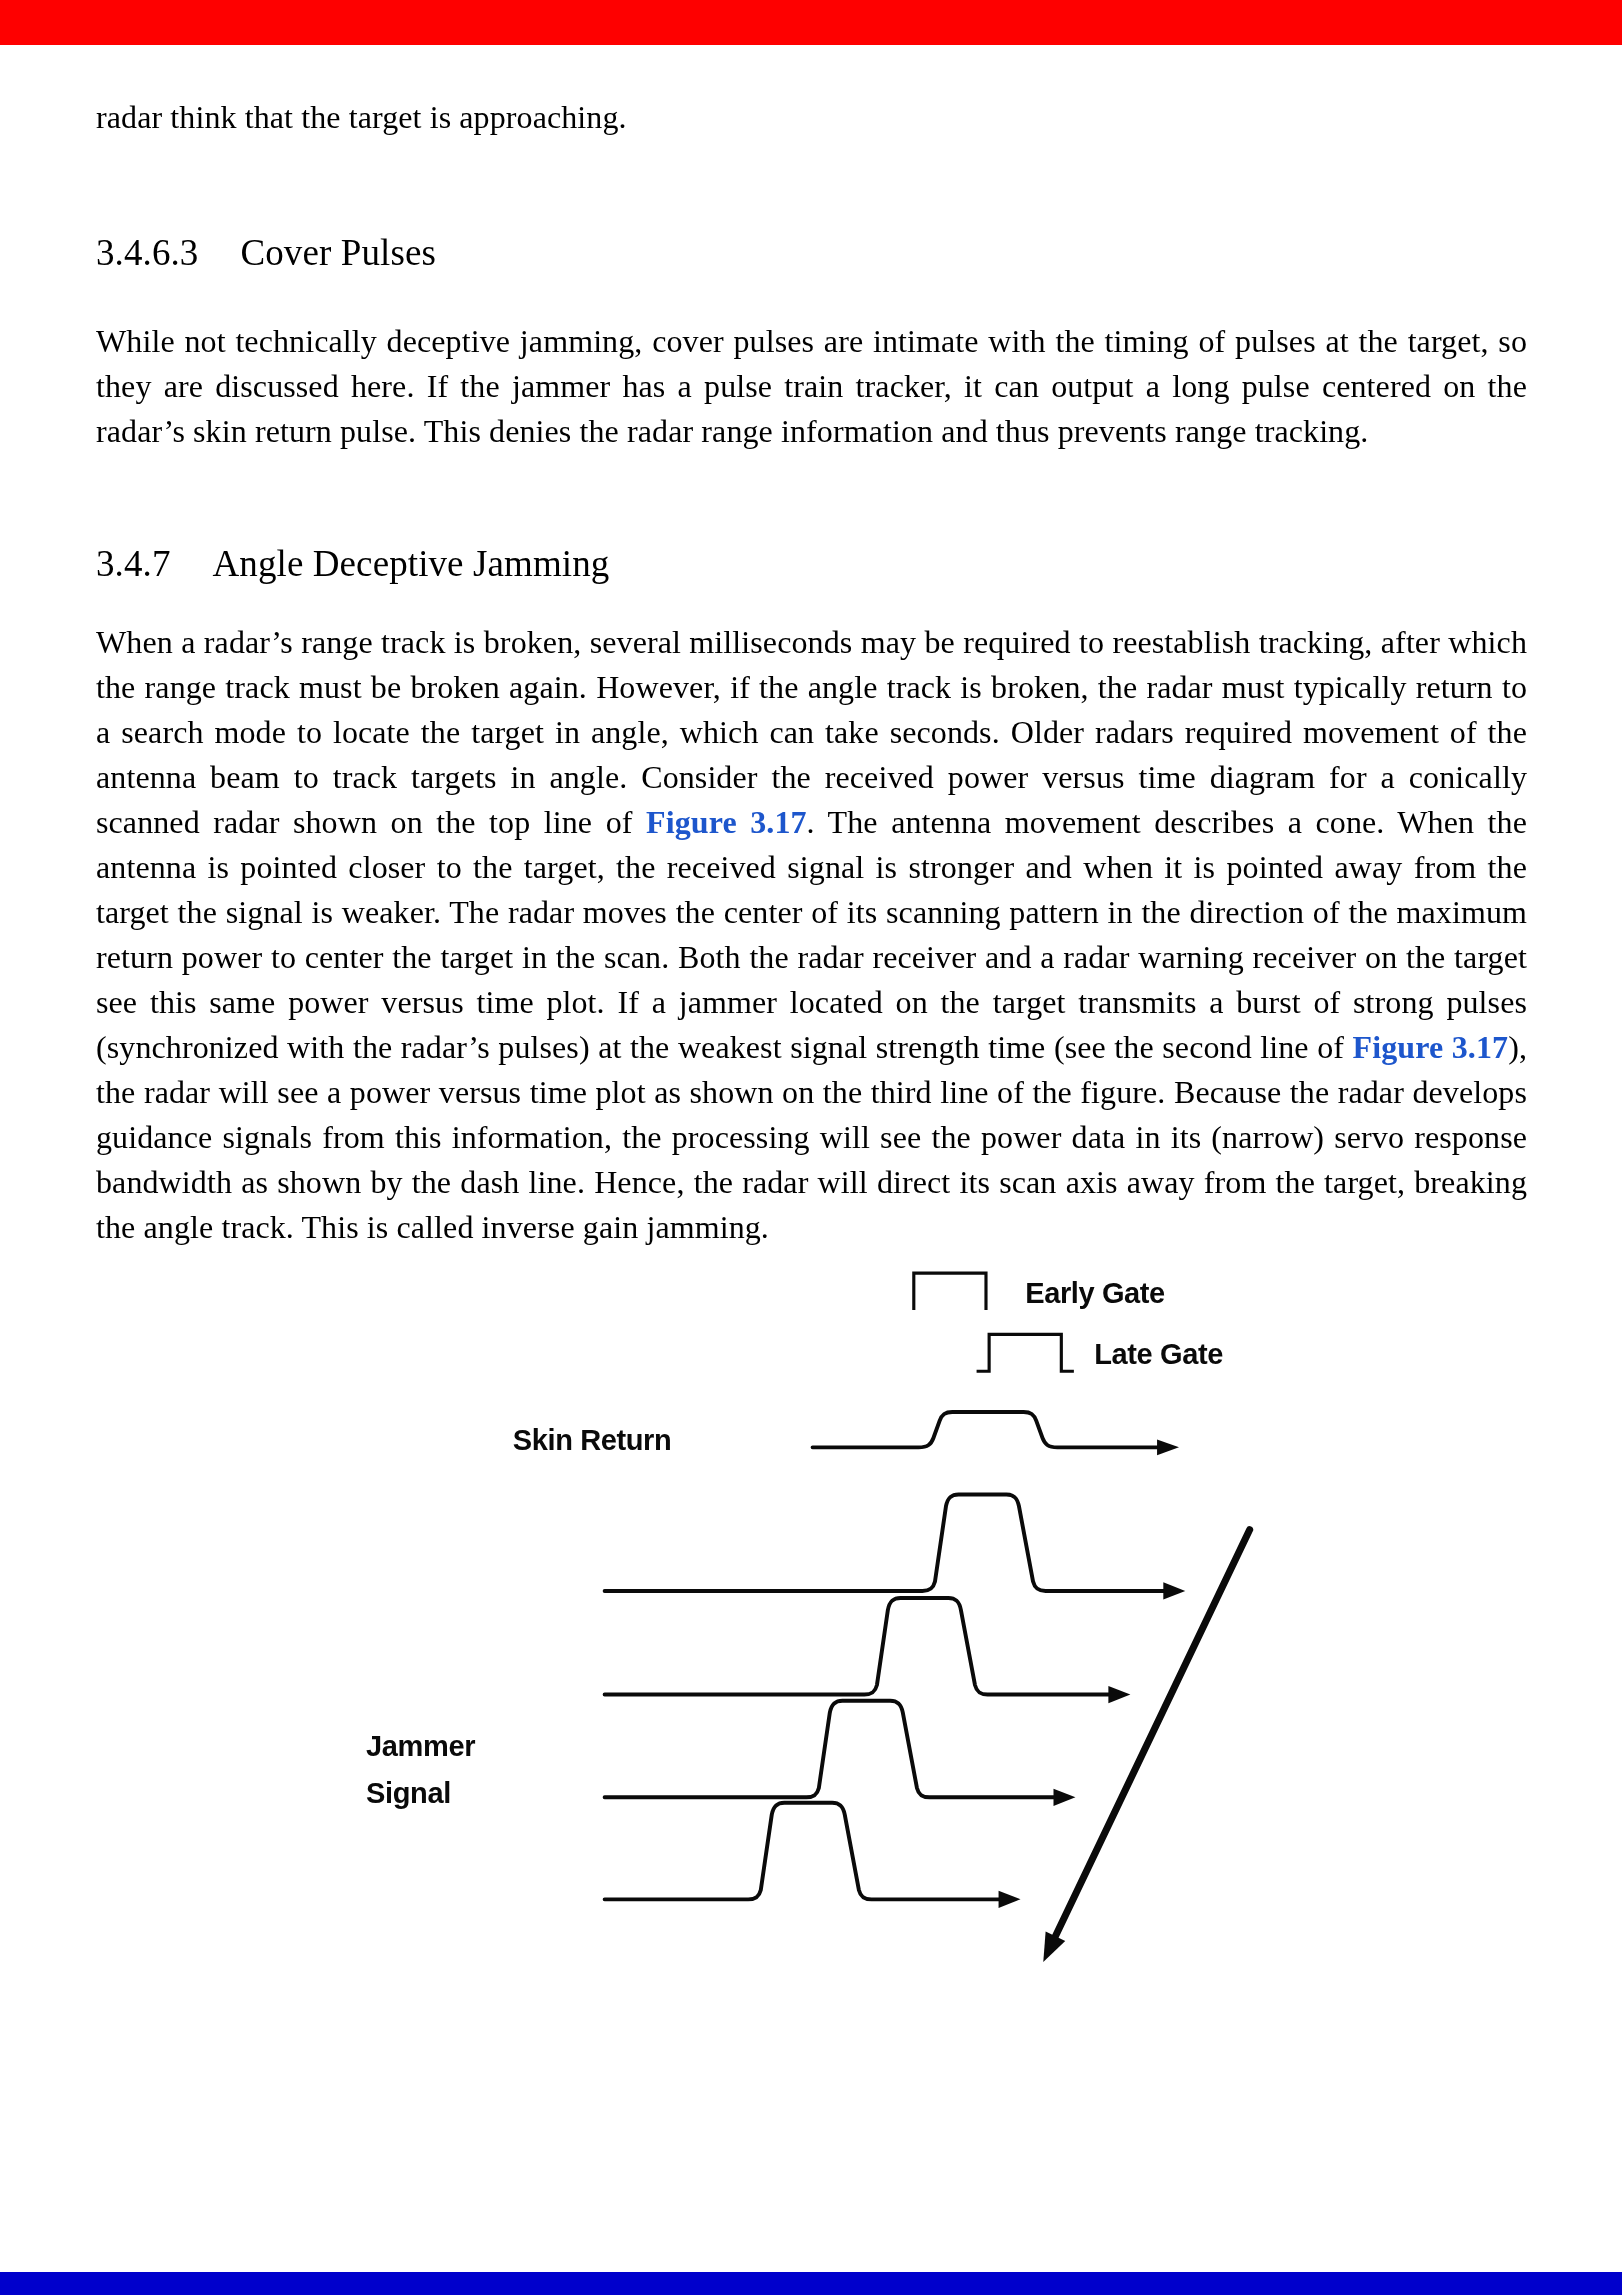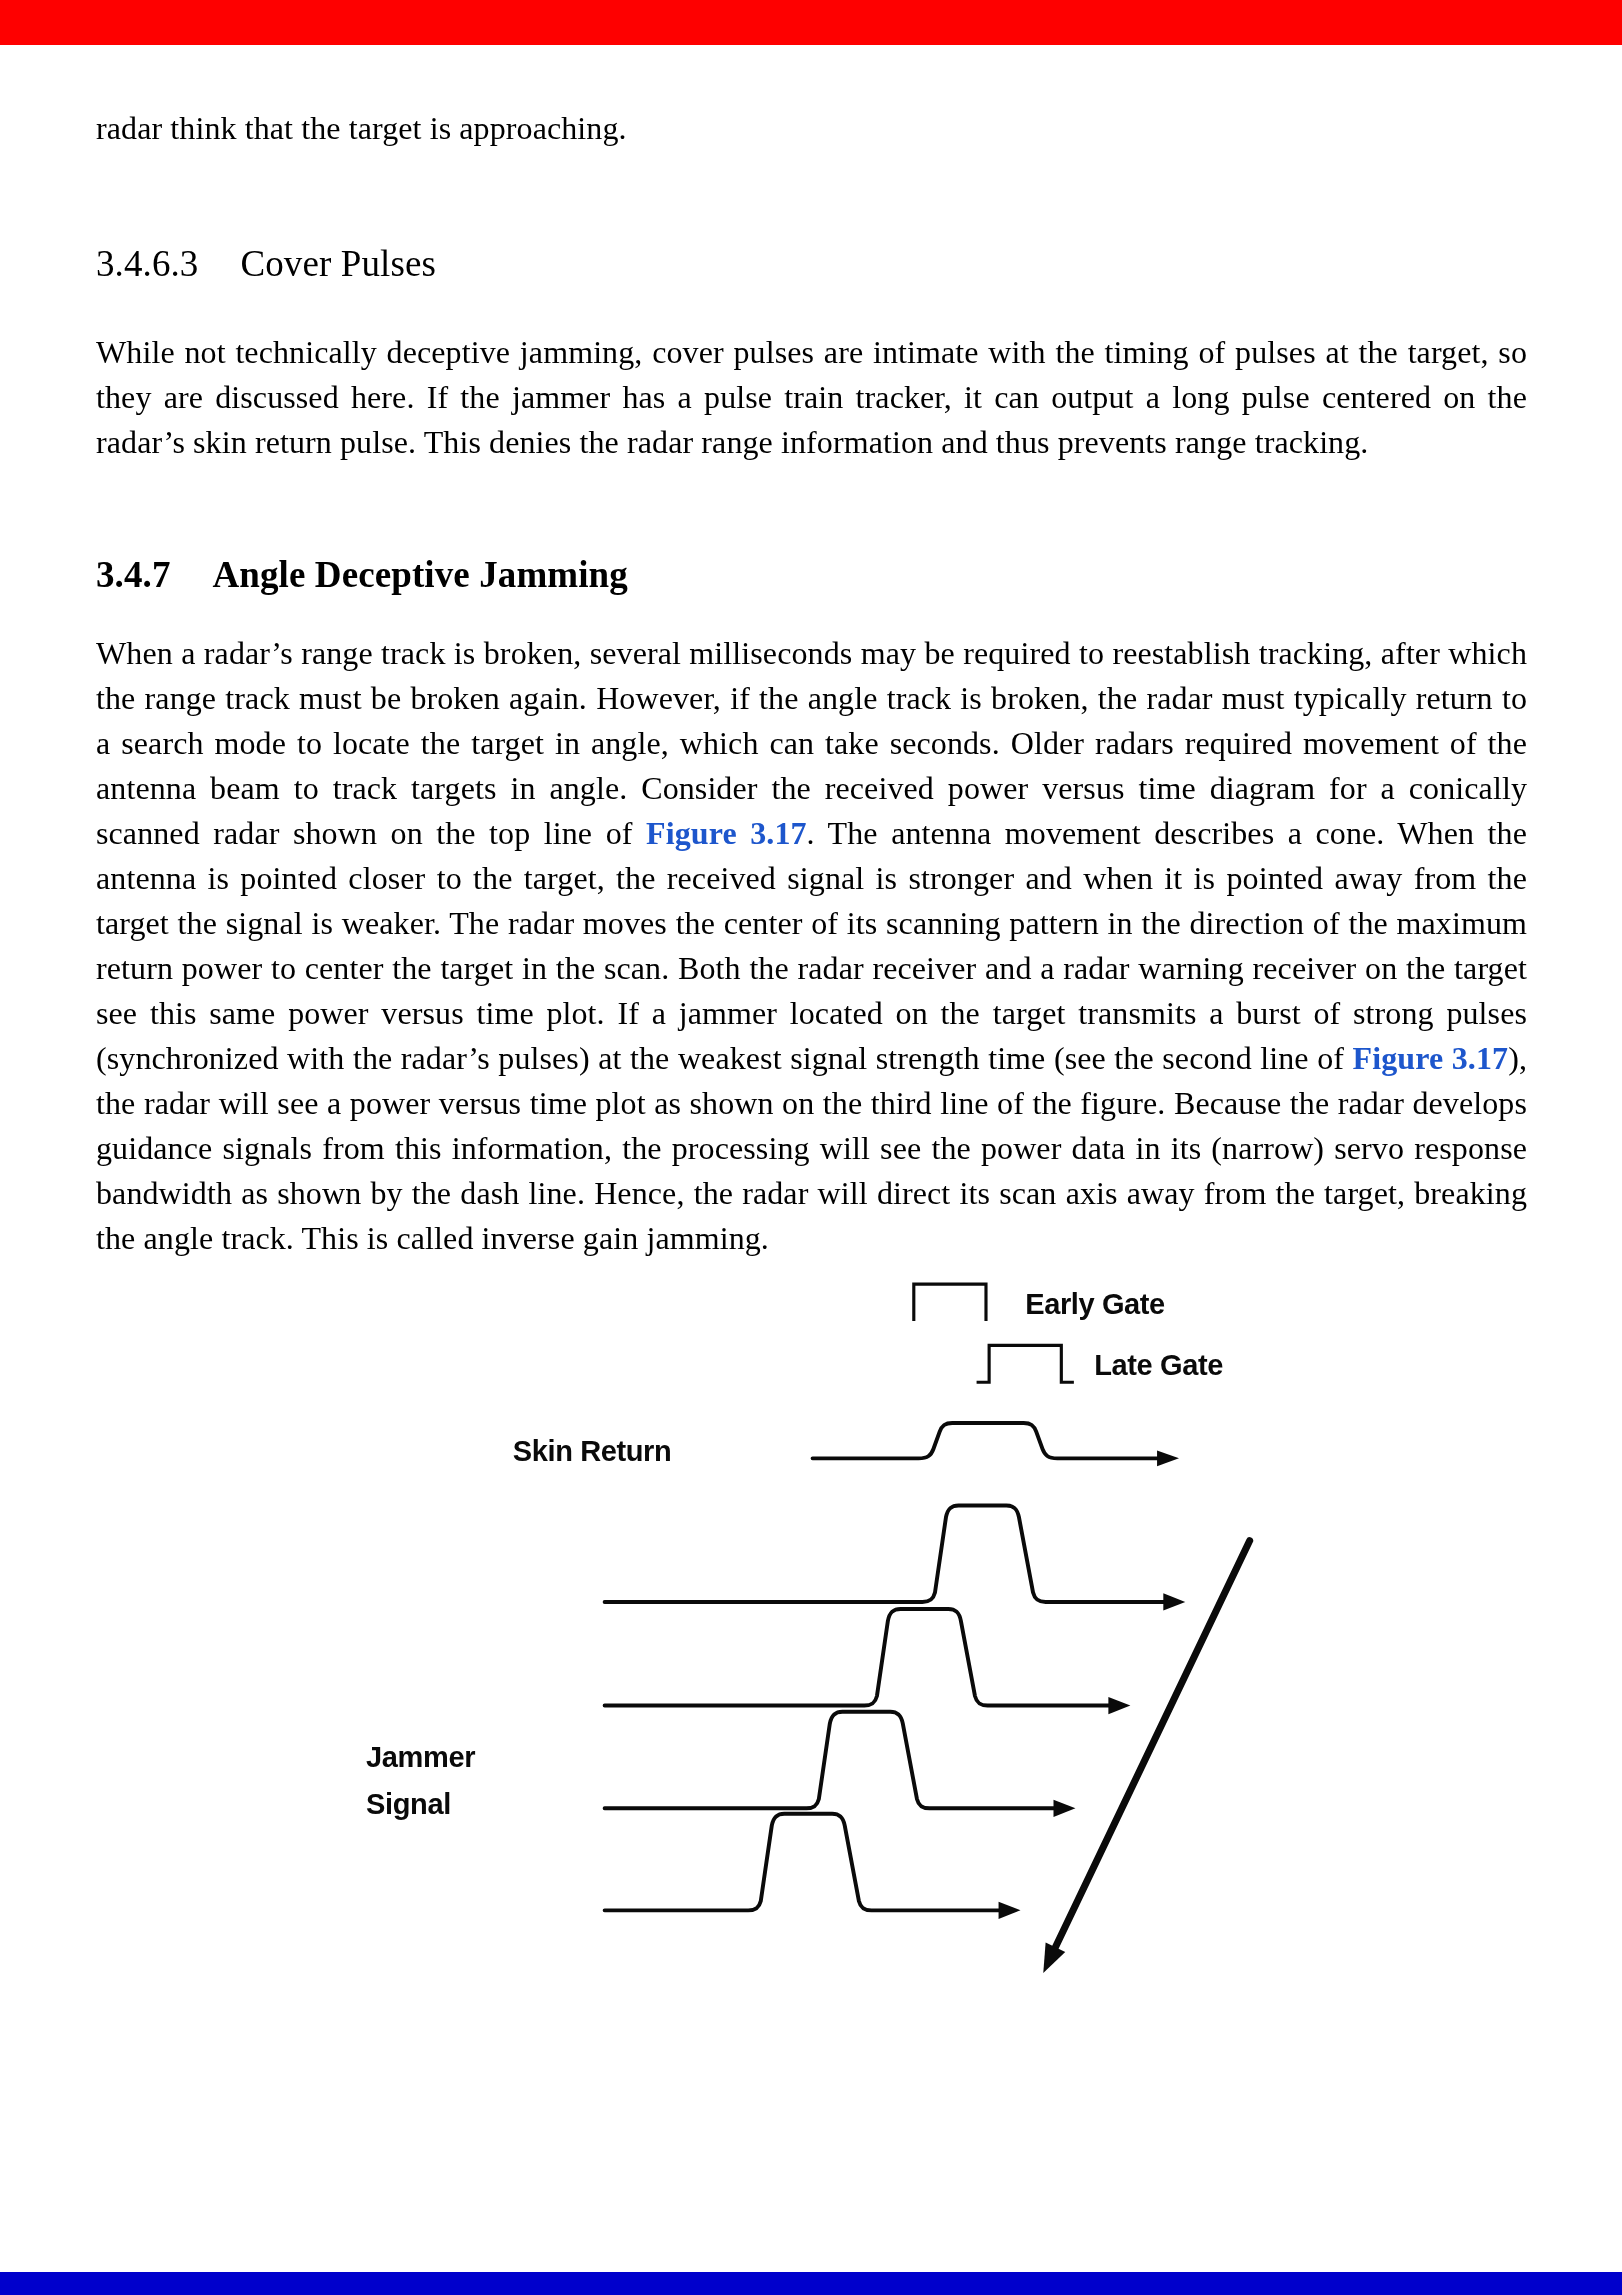--- a/index.html
+++ b/index.html
@@ -18,38 +18,38 @@
     width: 100%; height: 45px;
     background: var(--top-bar-color, #fe0000);
   }
   .bottom-bar {
     position: absolute; bottom: 0; left: 0;
     width: 100%; height: 23px;
     background: var(--bottom-bar-color, #0000cc);
   }
   .content {
     position: absolute; top: 45px; left: 0; right: 0;
-    padding: 11px 96px;
+    padding: 0 96px;
   }
   p.body {
     margin: 0;
     font-size: 32px;
     line-height: 45px;
     text-align: justify;
     letter-spacing: 0.1px;
   }
   p.first { margin-top: 50px; }
   p.indent { text-indent: 66px; }
   h2.sec, h3.sec {
     font-size: 37px;
     line-height: 1.2;
     letter-spacing: 0.1px;
   }
   h3.sec { margin: 91px 0 44px; font-weight: 400; }
-  h2.sec { margin: 88px 0 33px; font-weight: 700; }
+  h2.sec { margin: 88px 0 33px; font-weight: 400; }
   .sec .num { margin-right: 42px; }
   a.figlink {
     color: var(--link-color, #1d56cc);
     text-decoration: none;
     cursor: pointer;
     font-weight: bold;
   }
   .figure { margin: 11px 0 0 234px; width: 973px; height: 707px; }
   .fig-svg { display: block; }
   .fig-svg text {

